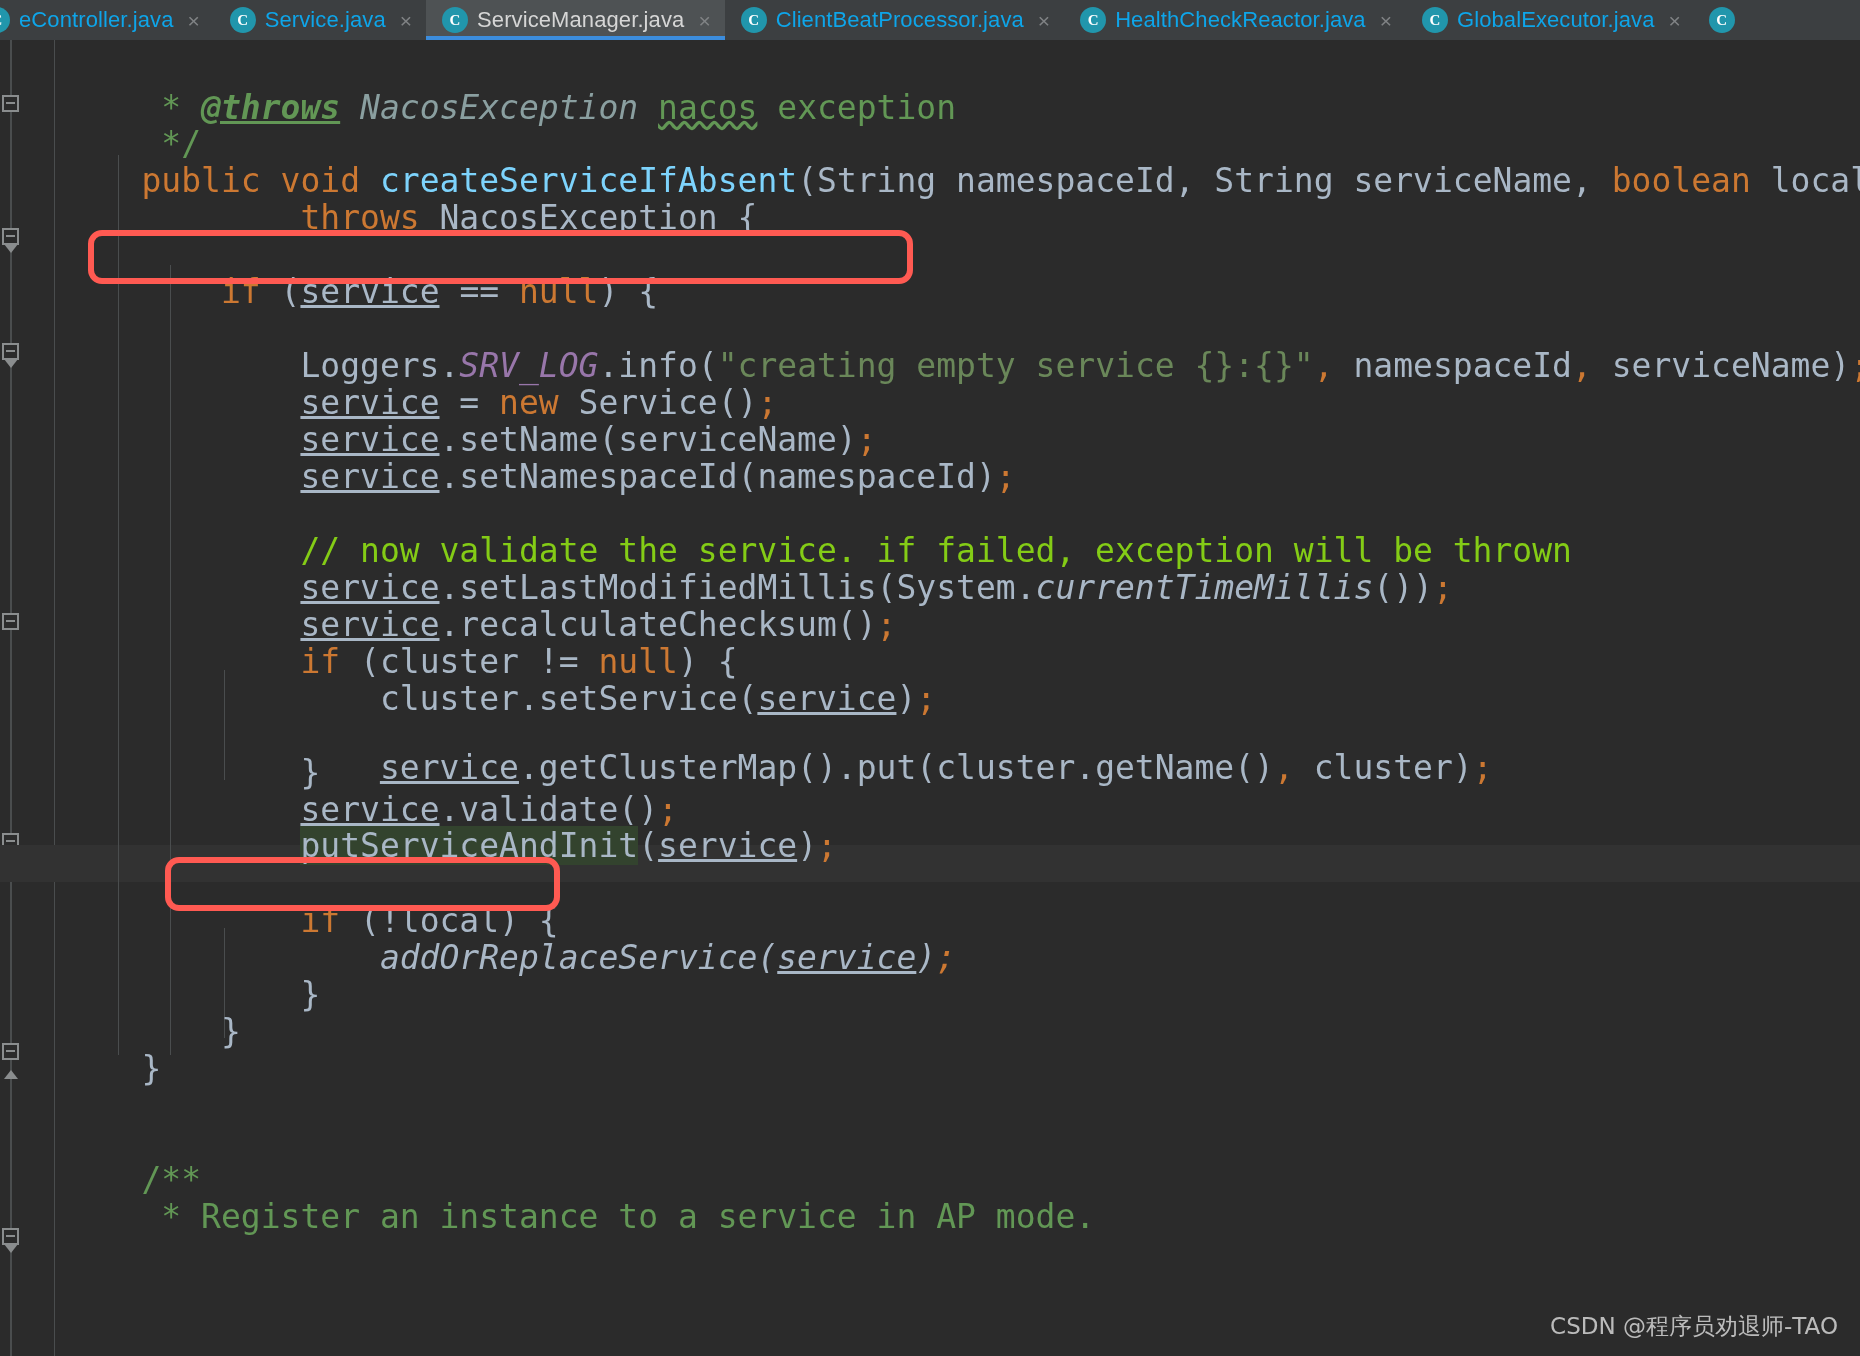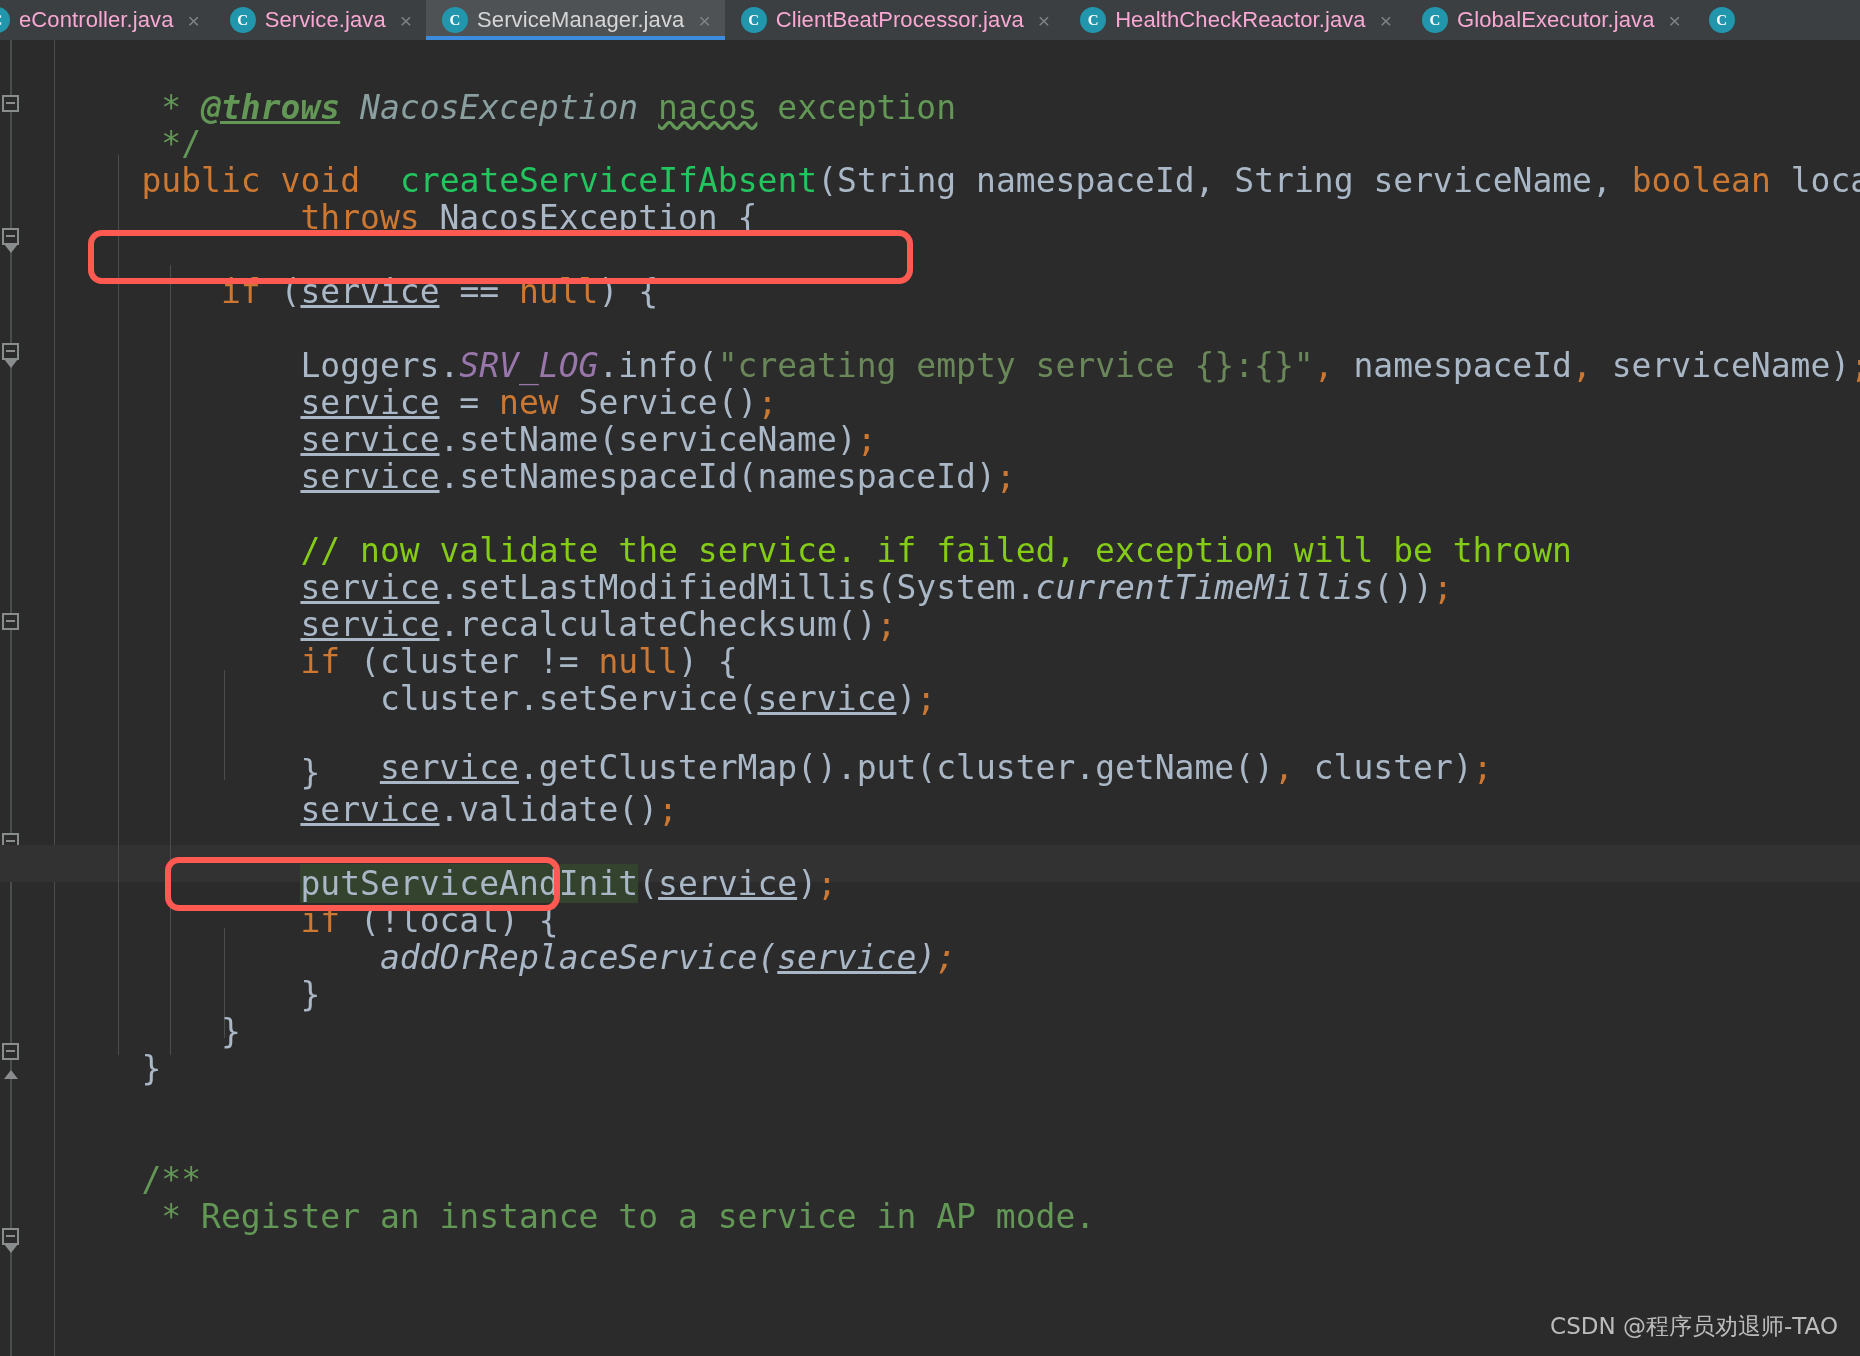--- a/index.html
+++ b/index.html
@@ -22,21 +22,21 @@
   .tab.active{background:#4e5254;}
   .tab.active:after{
     content:"";position:absolute;left:0;right:0;bottom:0;height:4px;background:#3c8ddd;
   }
   .tab .cls-icon{
     width:26px;height:26px;border-radius:50%;background:#2196ac;
     color:#ffffff;font-size:15px;font-weight:bold;
     display:flex;align-items:center;justify-content:center;flex:0 0 auto;
     font-family:"Liberation Serif","DejaVu Serif",serif;
   }
-  .tab .tab-label{color:#f9a8d4;font-size:22px;letter-spacing:0.1px;}
+  .tab .tab-label{color:#0ea5e9;font-size:22px;letter-spacing:0.1px;}
   .tab.active .tab-label{color:#d6d6d6;}
   .tab .tab-close{color:#808385;font-size:21px;line-height:1;margin-left:5px;}
   .tab.clipped{padding-left:0;margin-left:-16px;}
 
   
   .editor{
     position:absolute;left:0;top:40px;width:1860px;height:1316px;
     background:#2b2b2b;overflow:hidden;
   }
   
@@ -82,21 +82,21 @@
   .ln .txt{position:absolute;left:62px;top:0;}
 
   
   .curline{position:absolute;left:0;width:1860px;height:37px;background:#323232;}
 
   
   .indent-guide{position:absolute;width:1px;background:#4a4d4e;}
 
   
   .kw{color:#cc7832;}           
-  .mname{color:#22c55e;margin-left:20px;}        
+  .mname{color:#7dd3fc;}        
   .txtc{color:#a9b7c6;}         
   .str{color:#6a8759;}          
   .cmt{color:#84cc16;}          
   .doc{color:#629755;}          
   .doctag{color:#629755;text-decoration:underline;font-style:italic;font-weight:bold;}
   .docref{color:#8a9fa0;font-style:italic;}
   .stat{color:#9876aa;font-style:italic;}   
   .statm{color:#a9b7c6;font-style:italic;}  
   .fld{color:#a9b7c6;text-decoration:underline;}  
   .semi{color:#cc7832;}
@@ -249,21 +249,21 @@
     <div class="ln" style="top:641px;text-align:right;"><span class="txt"><span class="txtc">                cluster.setService(</span><span class="fld">service</span><span class="txtc">)</span><span class="semi">;</span></span></div>
 
     <div class="ln" style="top:678px;margin-top:32px;"><span class="txt"><span class="txtc">                </span><span class="fld">service</span><span class="txtc">.getClusterMap().put(cluster.getName()</span><span class="semi">,</span><span class="txtc"> cluster)</span><span class="semi">;</span></span></div>
 
     <div class="ln" style="top:715px;"><span class="txt"><span class="txtc">            }</span></span></div>
 
     <div class="ln" style="top:752px;"><span class="txt"><span class="txtc">            </span><span class="fld">service</span><span class="txtc">.validate()</span><span class="semi">;</span></span></div>
 
     <div class="ln" style="top:789px;"><span class="txt"></span></div>
 
-    <div class="ln" style="top:826px;"><span class="txt"><span class="txtc">            </span><span class="hl-green">putServiceAndInit</span><span class="txtc">(</span><span class="fld">service</span><span class="txtc">)</span><span class="semi">;</span></span></div>
+    <div class="ln" style="top:788px;"><span class="txt"><span class="txtc">            </span><span class="hl-green">putServiceAndInit</span><span class="txtc">(</span><span class="fld">service</span><span class="txtc">)</span><span class="semi">;</span></span></div>
 
     <div class="ln" style="top:863px;"><span class="txt"><span class="txtc">            </span><span class="kw">if </span><span class="txtc">(!local) {</span></span></div>
 
     <div class="ln" style="top:900px;font-style:italic;"><span class="txt"><span class="txtc">                addOrReplaceService(</span><span class="fld">service</span><span class="txtc">)</span><span class="semi">;</span></span></div>
 
     <div class="ln" style="top:937px;"><span class="txt"><span class="txtc">            }</span></span></div>
 
     <div class="ln" style="top:974px;"><span class="txt"><span class="txtc">        }</span></span></div>
 
     <div class="ln" style="top:1011px;"><span class="txt"><span class="txtc">    }</span></span></div>

